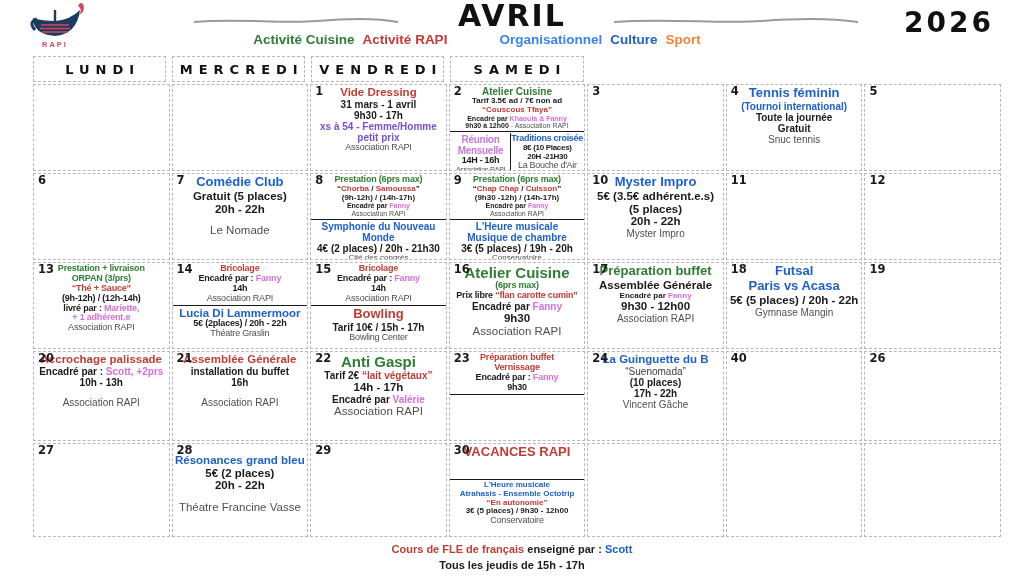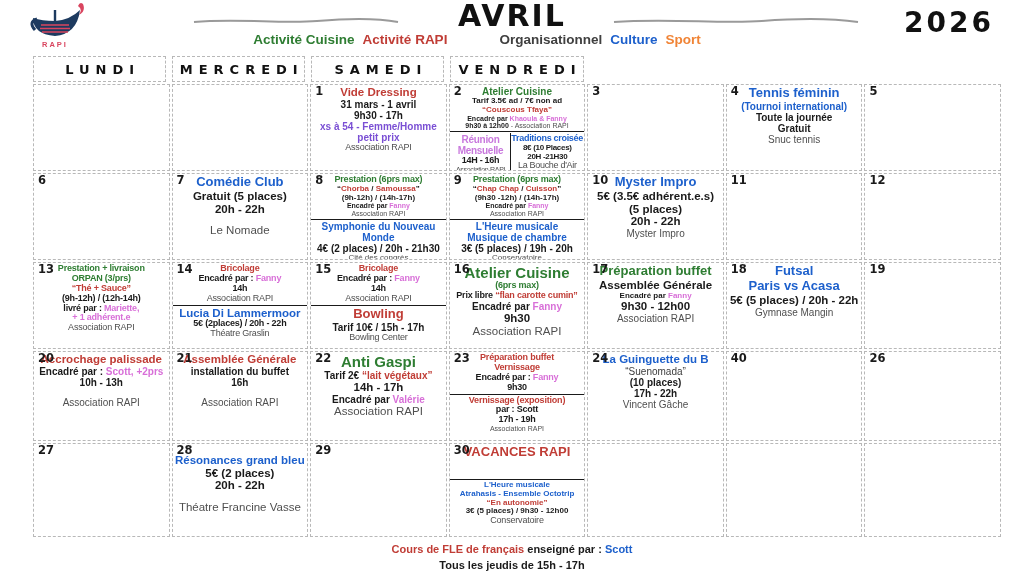--- a/index.html
+++ b/index.html
@@ -73,27 +73,27 @@
 
   <svg class="squiggle left" width="208" height="10" viewBox="0 0 208 10">
     <path d="M2 6 C 45 2, 90 8, 125 5 S 190 3, 206 6" stroke="#9a9a9a" stroke-width="2" fill="none"></path>
   </svg>
   <div class="month">AVRIL</div>
   <svg class="squiggle right" width="248" height="10" viewBox="0 0 248 10">
     <path d="M2 6 C 55 2, 110 8, 150 5 S 225 3, 246 6" stroke="#9a9a9a" stroke-width="2" fill="none"></path>
   </svg>
   <div class="year">2026</div>
 
-  <div id="legend"><span style="color: rgb(46, 125, 50);">Activité Cuisine</span><span style="color: rgb(192, 61, 54);">Activité RAPI</span><span style="color: #404040; margin-left: 48px;">Organisationnel</span><span style="color: rgb(29, 96, 204);">Culture</span><span style="color: rgb(240, 132, 54);">Sport</span></div>
+  <div id="legend"><span style="color: rgb(46, 125, 50);">Activité Cuisine</span><span style="color: rgb(192, 61, 54);">Activité RAPI</span><span style="color: #3b82f6; margin-left: 48px;">Organisationnel</span><span style="color: rgb(29, 96, 204);">Culture</span><span style="color: rgb(240, 132, 54);">Sport</span></div>
 
   <div id="dowrow" class="dow-row">
       <div class="dow">LUNDI</div>
       <div class="dow">MERCREDI</div>
+      <div class="dow">VENDREDI</div>
       <div class="dow">SAMEDI</div>
-      <div class="dow">VENDREDI</div>
     </div>
 
   <div id="grid" class="grid">
       <div class="cell"></div>
       <div class="cell"></div>
       <div class="cell">
         <span class="day-num">1</span>
         <div>
           <div class="ln sz-l"><span class="st-r">Vide Dressing</span></div>
           <div class="ln sz-m"><span class="st-k">31 mars - 1 avril</span></div>
@@ -314,26 +314,20 @@
       </div>
       <div class="cell">
         <span class="day-num">23</span>
         <div>
           <div class="ln sz-s"><span class="st-r">Préparation buffet</span></div>
           <div class="ln sz-s"><span class="st-r">Vernissage</span></div>
           <div class="ln sz-s"><span class="st-k">Encadré par : </span><span class="st-m">Fanny</span></div>
           <div class="ln sz-s"><span class="st-k">9h30</span></div>
         </div>
         <div class="divider"></div>
-        <div>
-          <div class="ln sz-s"><span class="st-r">Vernissage (exposition)</span></div>
-          <div class="ln sz-s"><span class="st-k">par : Scott</span></div>
-          <div class="ln sz-s"><span class="st-k">17h - 19h</span></div>
-          <div class="ln sz-xxs"><span class="st-gy">Association RAPI</span></div>
-        </div>
       </div>
       <div class="cell">
         <span class="day-num">24</span>
         <div>
           <div class="ln sz-l"><span class="st-b">La Guinguette du B</span></div>
           <div class="ln sz-m"><span class="st-plain">“Suenomada”</span></div>
           <div class="ln sz-m"><span class="st-k">(10 places)</span></div>
           <div class="ln sz-m"><span class="st-k">17h - 22h</span></div>
           <div class="ln sz-m"><span class="st-gy">Vincent Gâche</span></div>
         </div>

